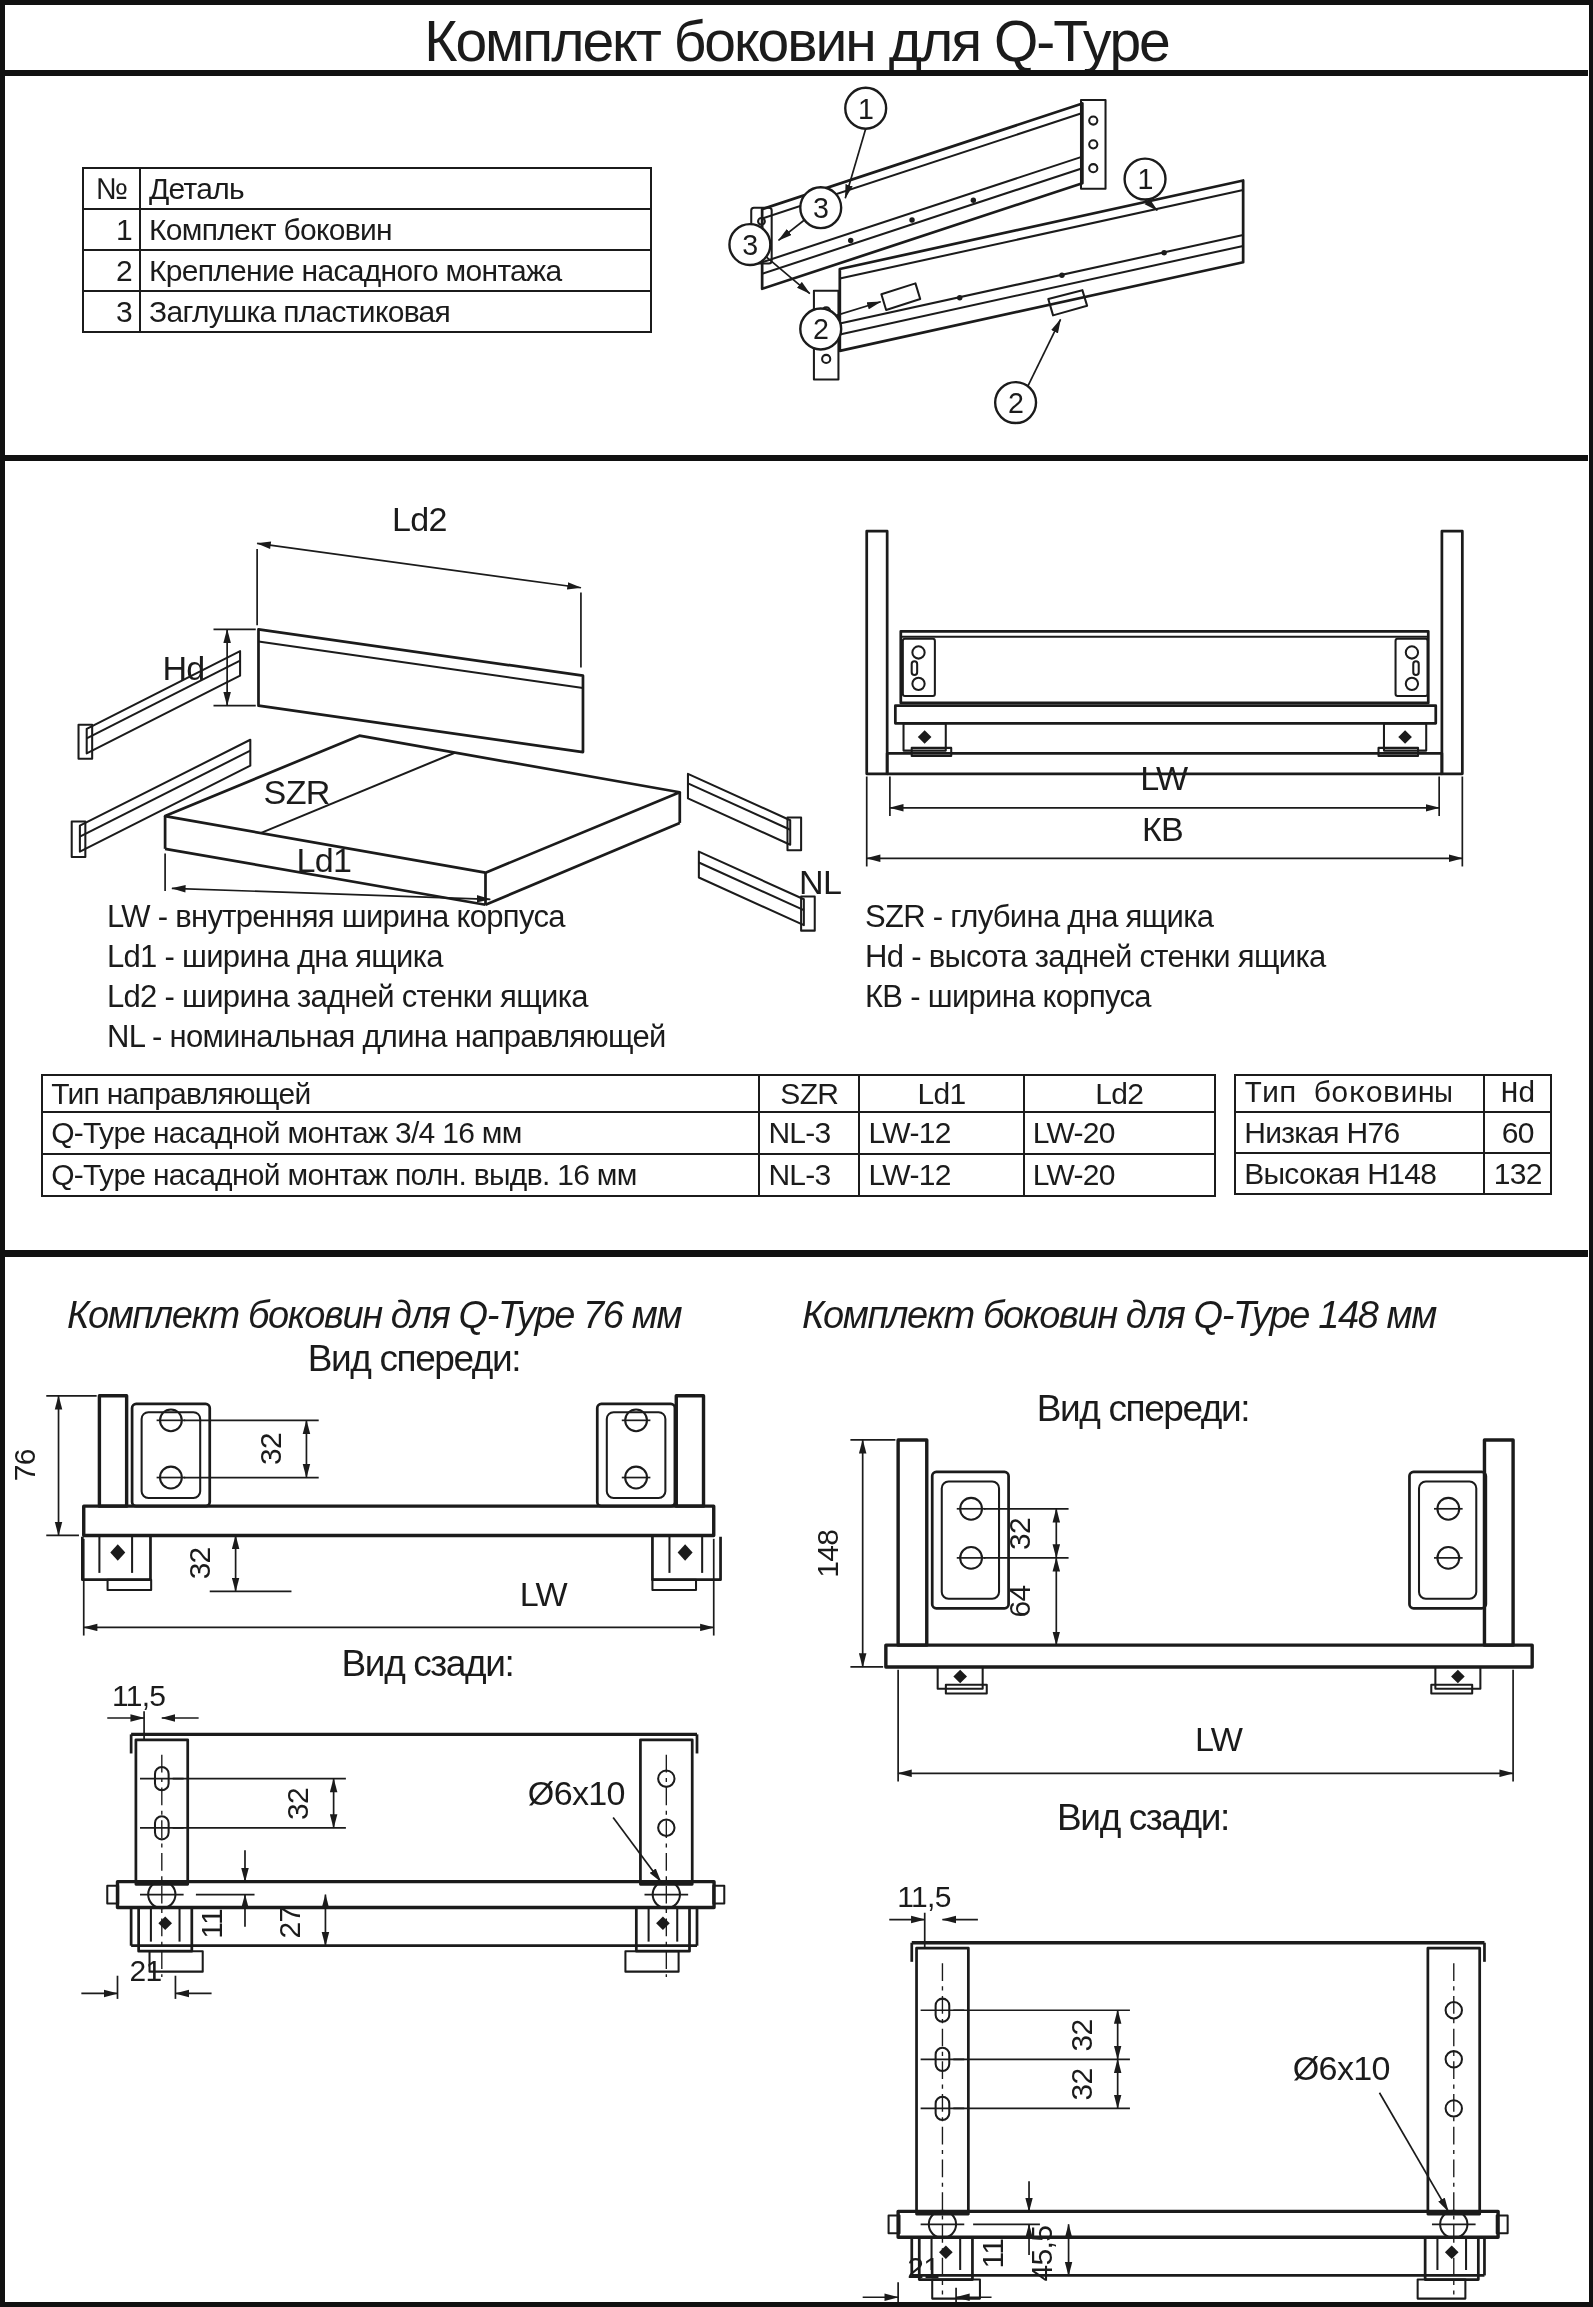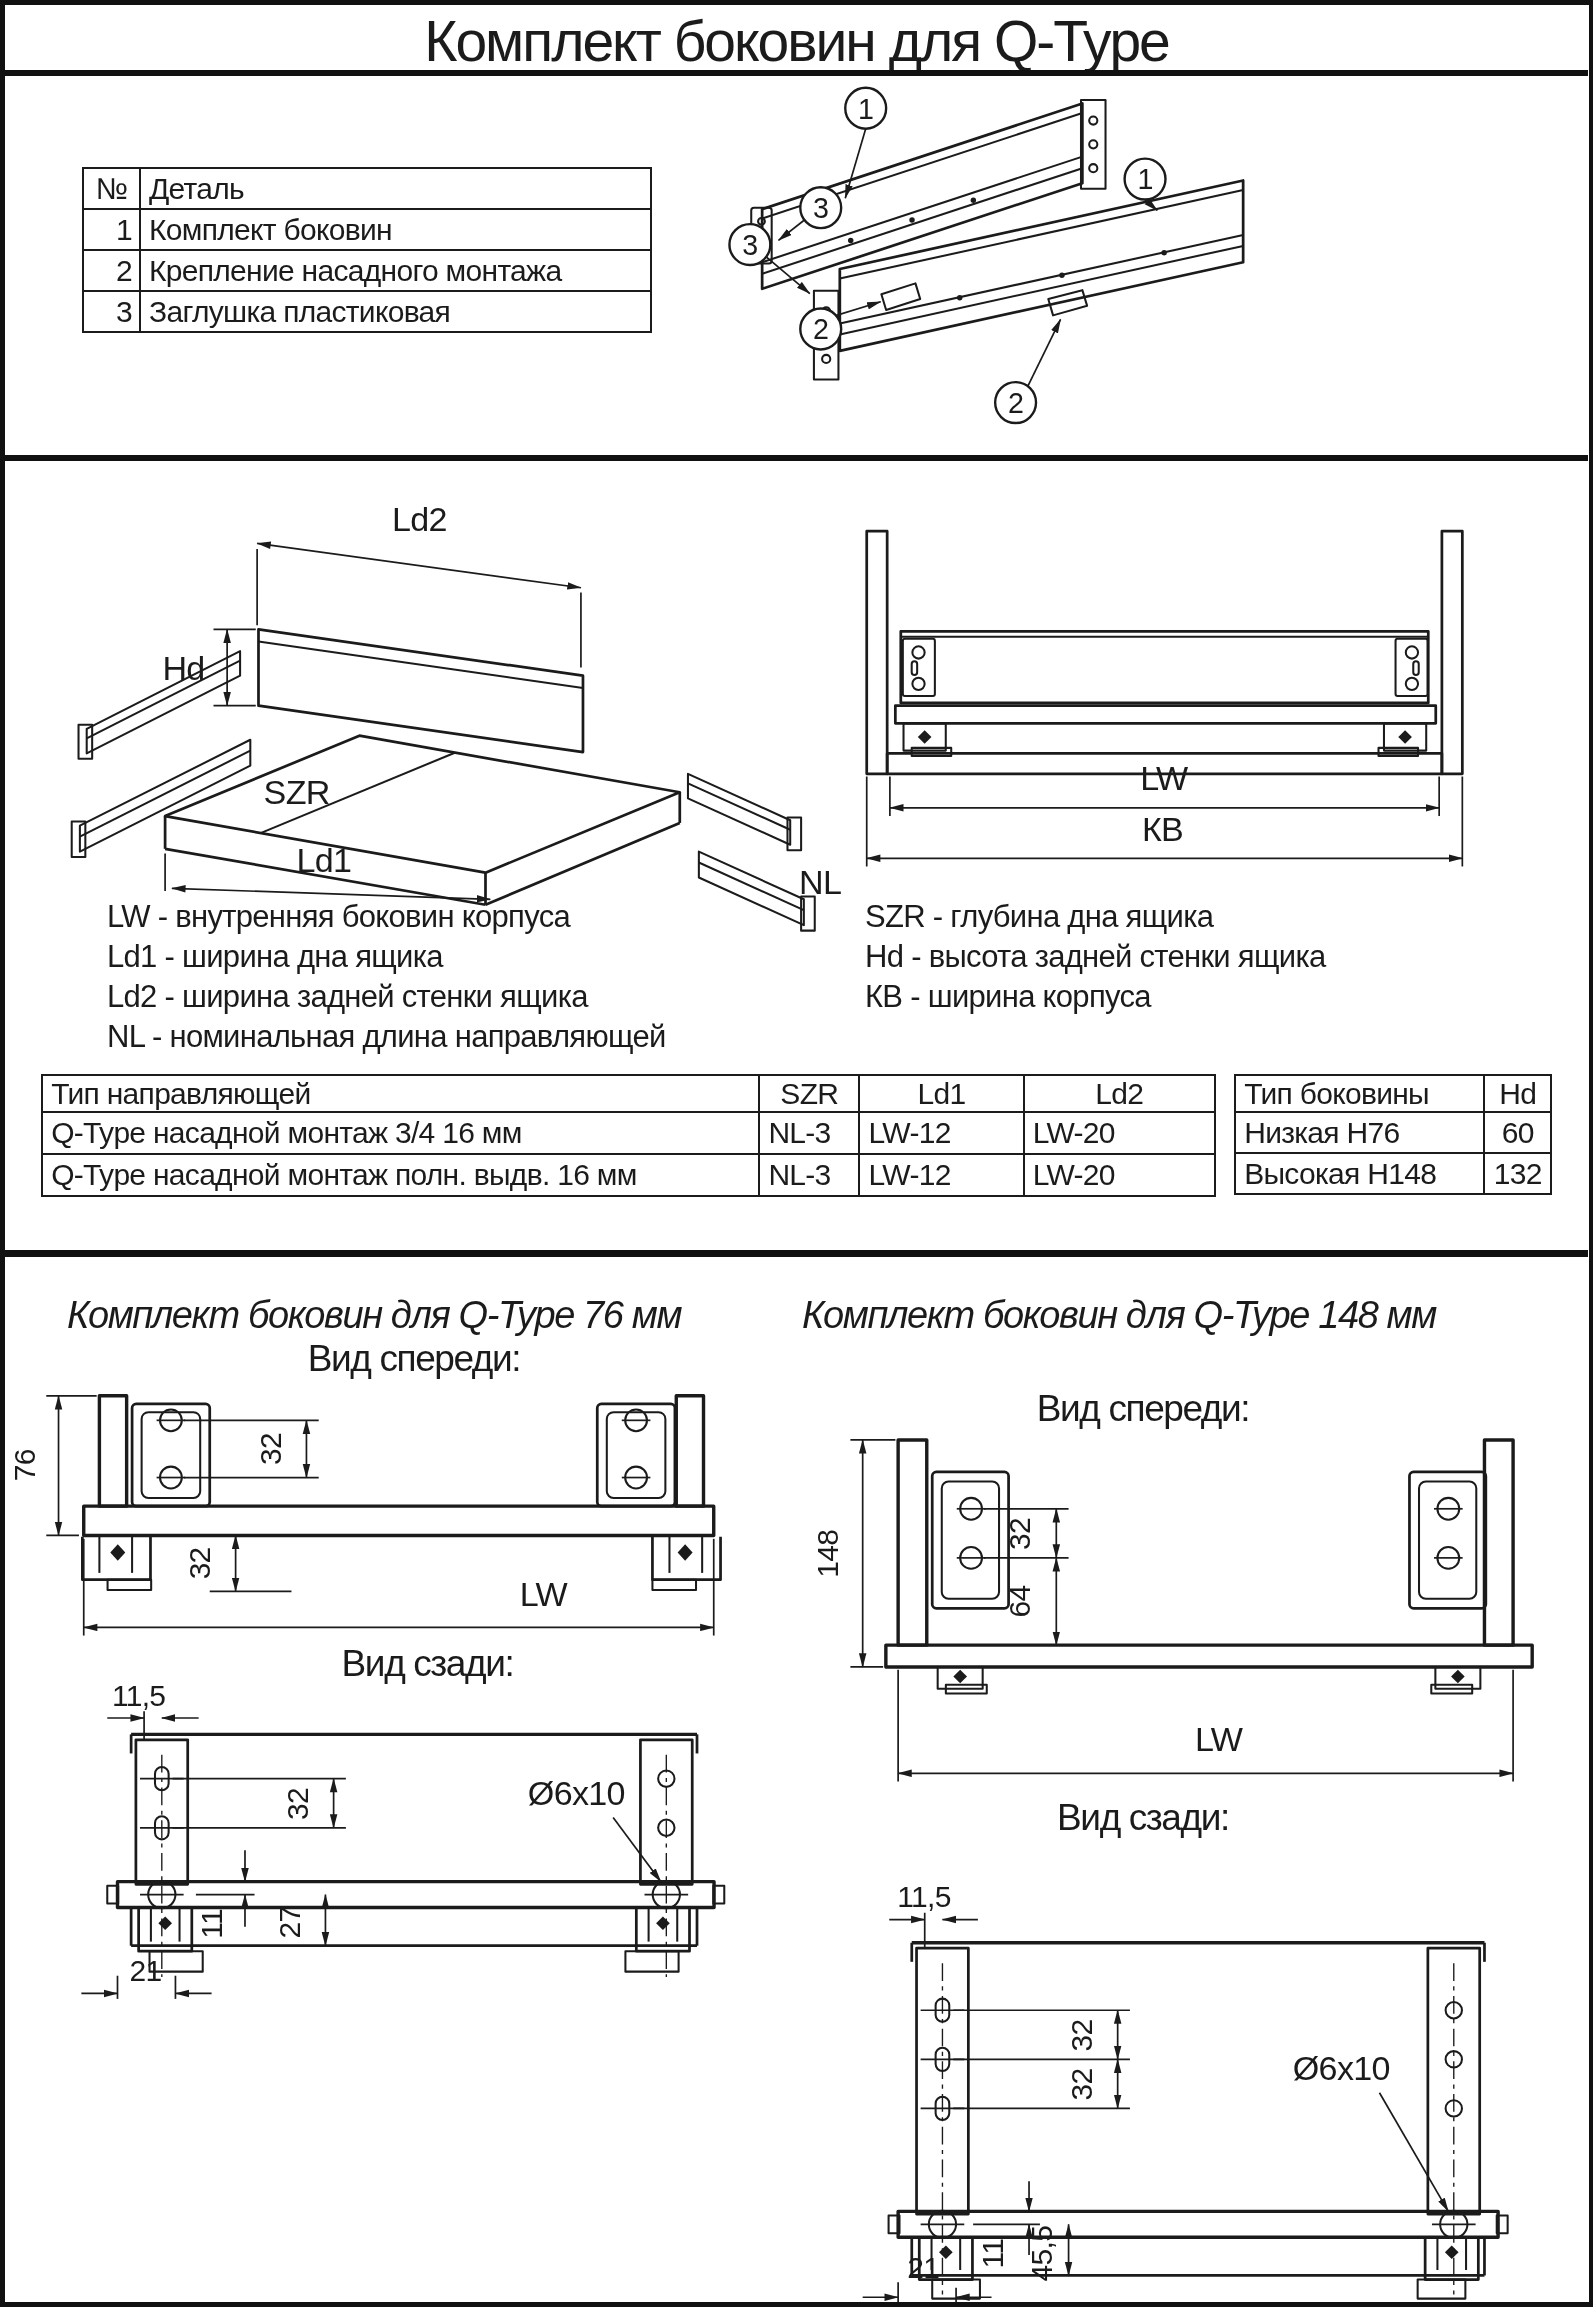--- a/index.html
+++ b/index.html
@@ -26,21 +26,21 @@
   .guide-table{top:1069px;left:36px;}
   .guide-table td{height:40px;}
   .guide-table .hdr td{height:35px;border-bottom:2.7px solid #1b1b1b;}
   .guide-table .c0{width:707px;margin-top:48px;}
   .guide-table .c1{width:90px;}
   .guide-table .c2{width:154px;}
   .guide-table .c3{width:181px;}
   .guide-table .hdr .c1,.guide-table .hdr .c2,.guide-table .hdr .c3{text-align:center;padding:0;}
   .side-table{top:1069px;left:1229px;}
   .side-table td{height:39px;}
-  .side-table .hdr td{height:35px;border-bottom:2.7px solid #1b1b1b;}
+  .side-table .hdr td{height:35px;border-bottom:2.7px solid #1b1b1b;font-family:Liberation Mono, monospace;}
   .side-table .c0{width:239px;}
   .side-table .c1{width:65px;text-align:center;padding:0;}
   .legend{font-size:31px;letter-spacing:-0.7px;line-height:40px;white-space:nowrap;}
   svg{position:absolute;overflow:visible;}
   svg text{font-family:"Liberation Sans",sans-serif;fill:#1b1b1b;letter-spacing:-1px;}
   .ol{stroke:#1b1b1b;fill:none;stroke-width:4;stroke-linejoin:round;}
   .ol2{stroke:#1b1b1b;fill:none;stroke-width:3;stroke-linejoin:round;}
   .olb{stroke:#1b1b1b;fill:none;stroke-width:5;stroke-linejoin:round;}
   .dim{stroke:#1b1b1b;fill:none;stroke-width:2.5;}
   .cl{stroke:#1b1b1b;fill:none;stroke-width:2;stroke-dasharray:26 8 6 8;}
@@ -233,21 +233,21 @@
     <line class="dim" x1="2104" y1="1132" x2="2104" y2="1190"></line>
     <line class="dim" x1="1298" y1="1178" x2="2104" y2="1178" marker-start="url(#as)" marker-end="url(#ae)"></line>
     <text class="dt" x="1700" y="1152" text-anchor="middle">LW</text>
     <line class="dim" x1="1264" y1="1132" x2="1264" y2="1264"></line>
     <line class="dim" x1="2138" y1="1132" x2="2138" y2="1264"></line>
     <line class="dim" x1="1264" y1="1252" x2="2138" y2="1252" marker-start="url(#as)" marker-end="url(#ae)"></line>
     <text class="dt" x="1698" y="1226" text-anchor="middle">КВ</text>
   </svg>
 
   <div class="abs legend" style="left:102px;top:892px;">
-    <div>LW - внутренняя боковин корпуса</div>
+    <div>LW - внутренняя ширина корпуса</div>
     <div>Ld1 - ширина дна ящика</div>
     <div>Ld2 - ширина задней стенки ящика</div>
     <div>NL - номинальная длина направляющей</div>
   </div>
   <div class="abs legend" style="left:860px;top:892px;">
     <div>SZR - глубина дна ящика</div>
     <div>Hd - высота задней стенки ящика</div>
     <div>КВ - ширина корпуса</div>
   </div>
 

